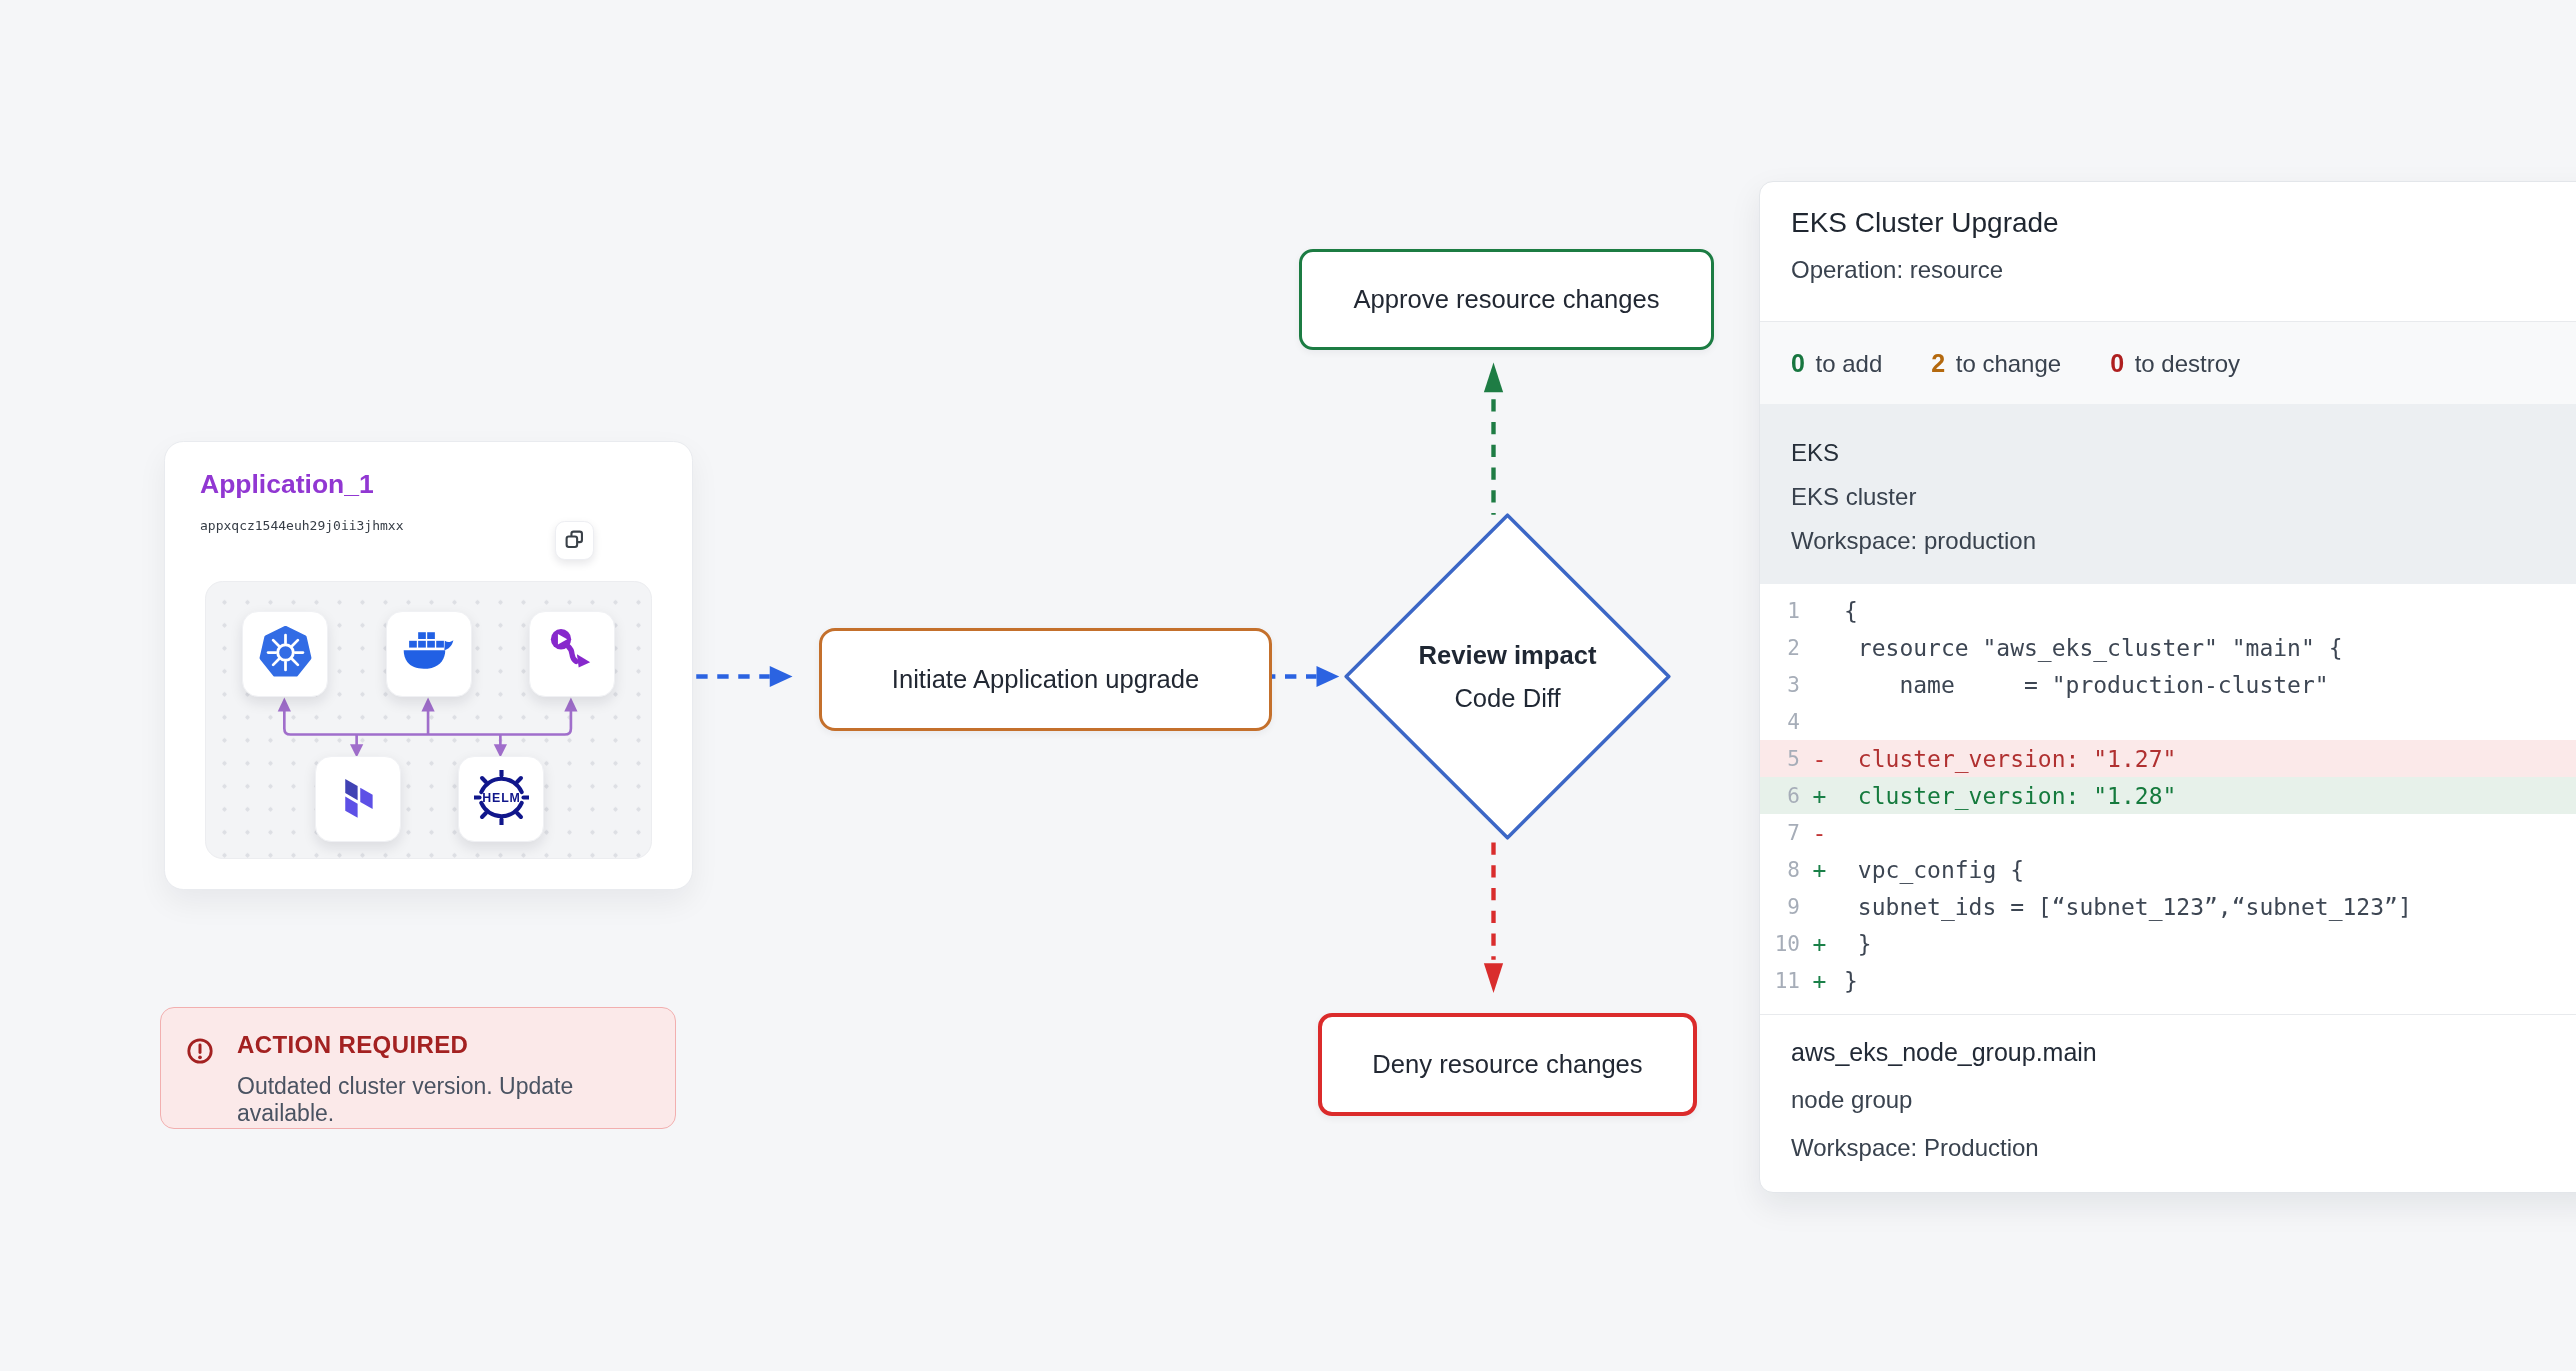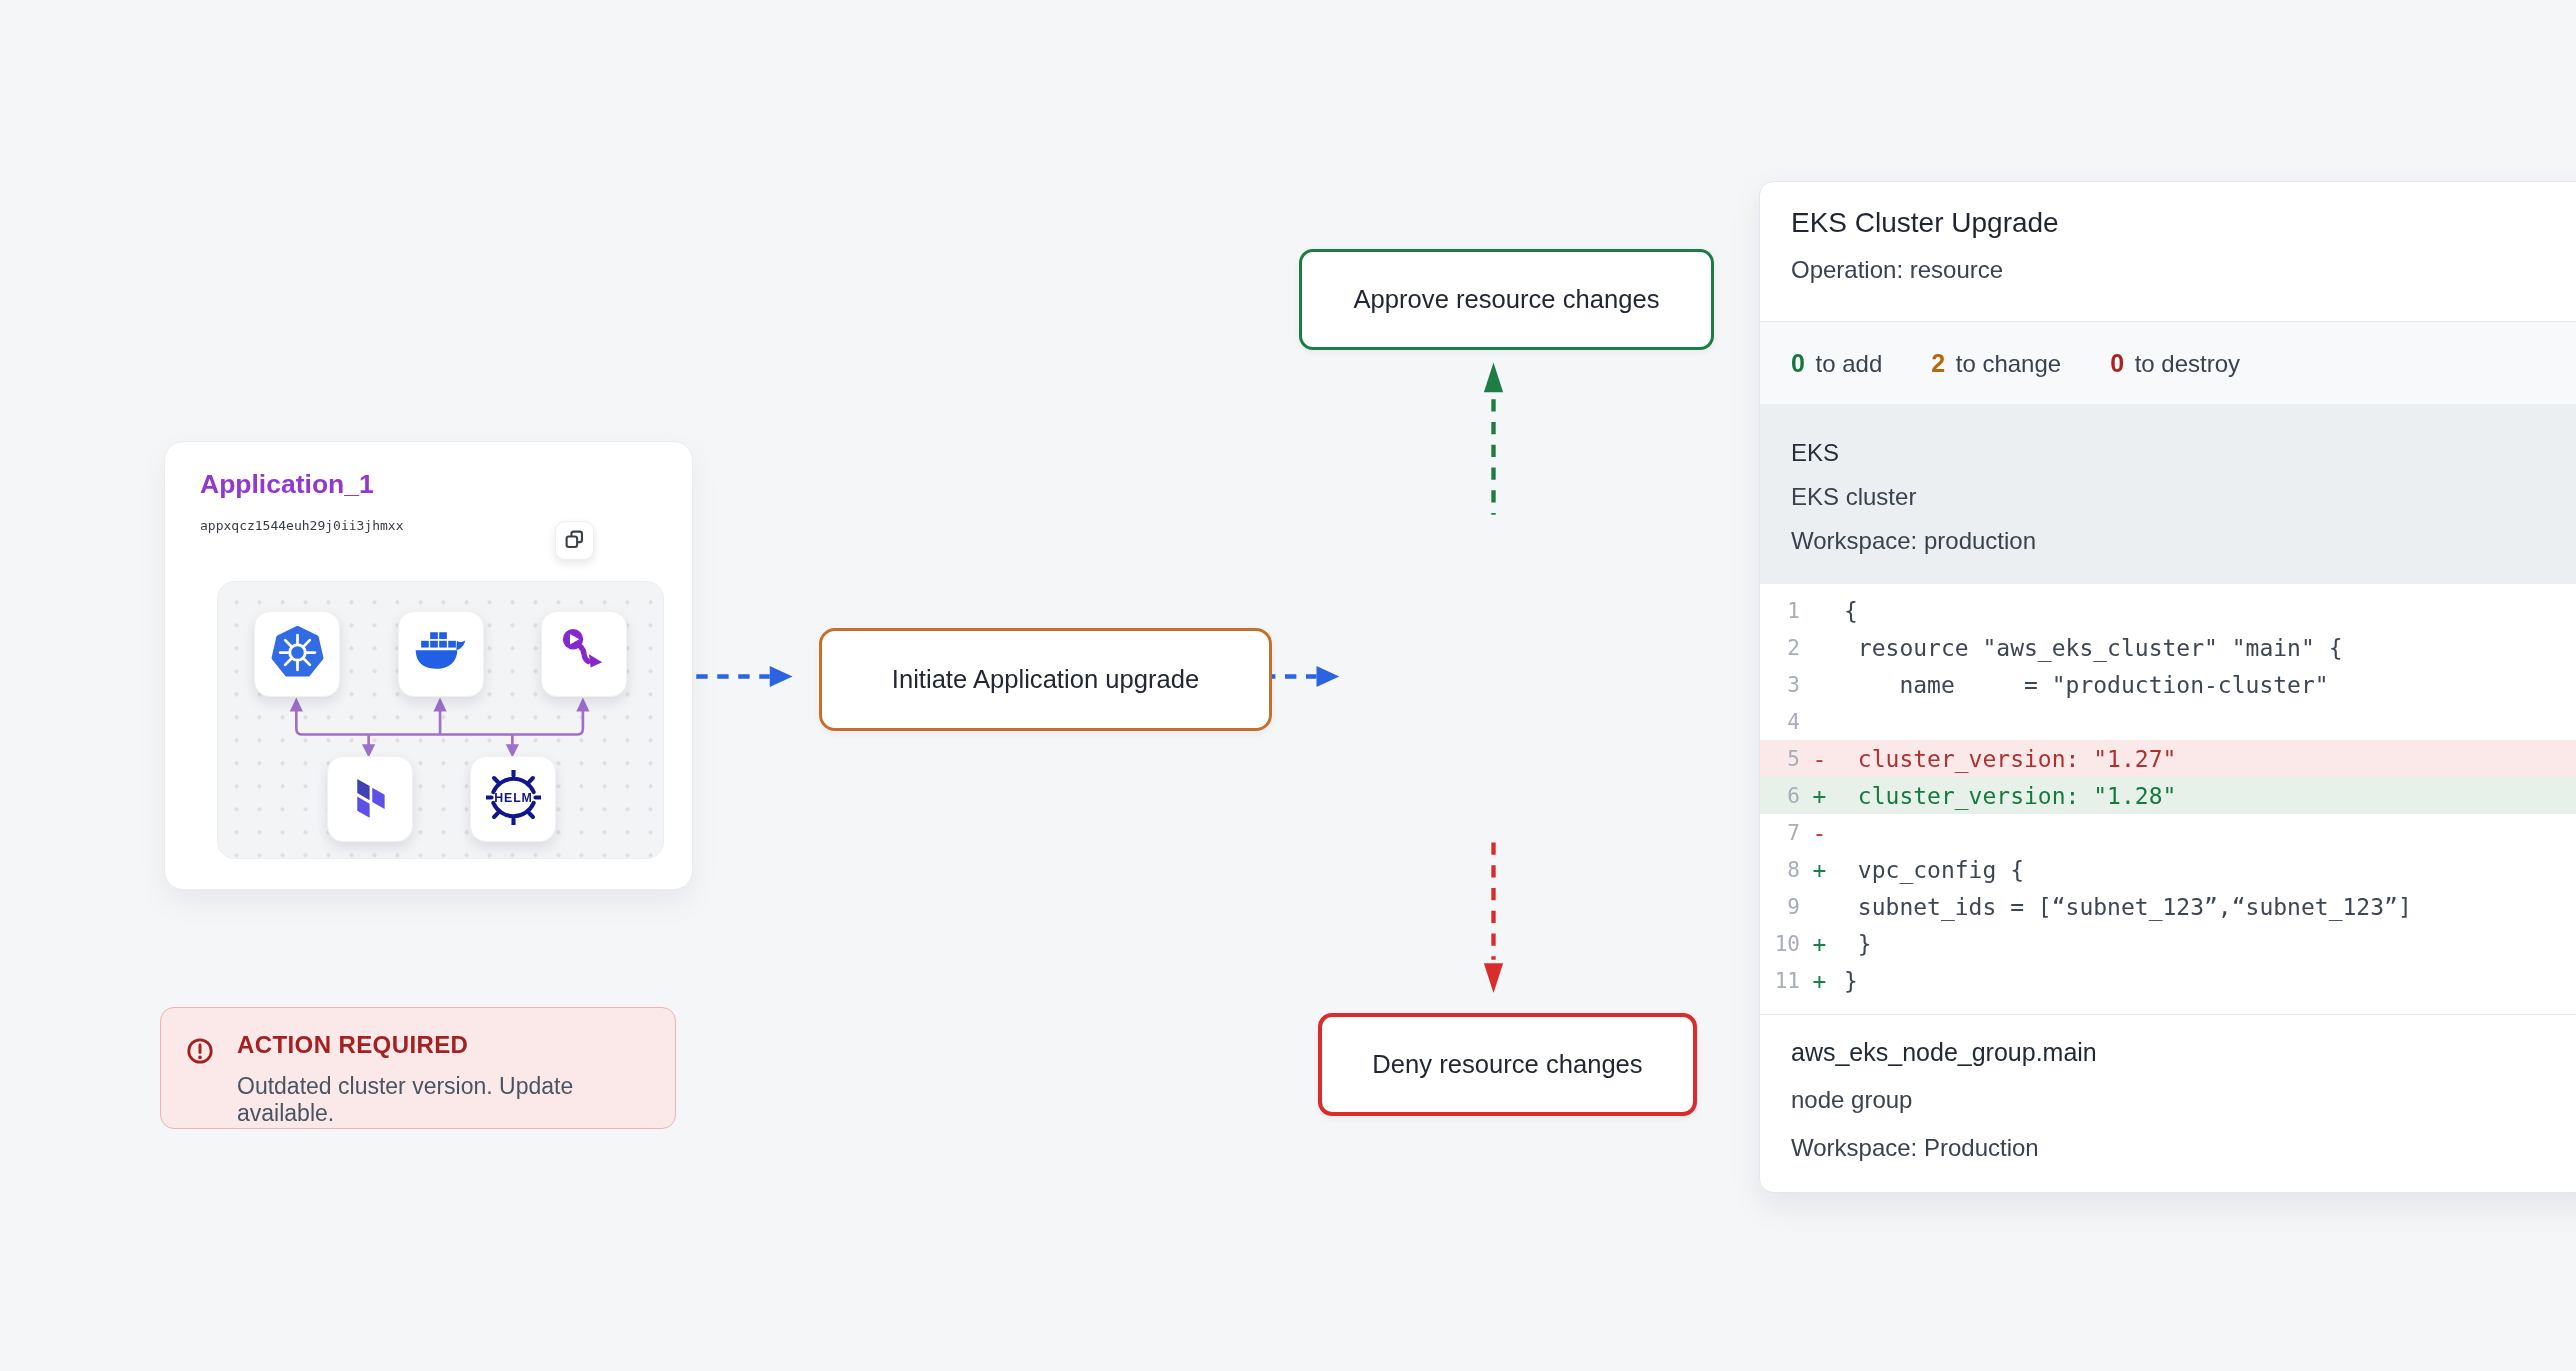--- a/index.html
+++ b/index.html
@@ -9,21 +9,21 @@
 
   
   .app-card{left:164px;top:441px;width:527px;height:447px;background:#FFFFFF;border:0.9px solid #E9EBEF;
             border-radius:19.4px;box-shadow:0 12.4px 30px rgba(16,24,40,.06);}
   .app-title{position:absolute;left:35px;top:26.5px;font-size:26.5px;font-weight:700;color:#9137D2;}
   .app-id{position:absolute;left:35px;top:76px;font-family:"DejaVu Sans Mono",monospace;font-size:13px;color:#353C45;}
   .copy-btn{position:absolute;left:390px;top:79px;width:37px;height:37px;background:#FFFFFF;border:0.9px solid #EDEEF2;
             border-radius:9.7px;box-shadow:0 3.5px 8.8px rgba(16,24,40,.10);display:flex;align-items:center;justify-content:center;cursor:pointer;}
   .icon-panel{position:absolute;left:40px;top:139px;width:445px;height:276px;background:#F3F4F6;border:0.9px solid #ECEDF0;
               border-radius:17.7px;
-              background-image:radial-gradient(#DDDFE4 1.9px,transparent 2.3px);background-size:23px 23px;background-position:7px 8.8px;margin-left:12px;}
+              background-image:radial-gradient(#DDDFE4 1.9px,transparent 2.3px);background-size:23px 23px;background-position:7px 8.8px;}
   .tile{position:absolute;width:84px;height:84px;background:#FFFFFF;border-radius:16px;border:0.9px solid #F0F1F4;
         box-shadow:0 5.3px 12.4px rgba(16,24,40,.10);display:flex;align-items:center;justify-content:center;}
   .connector-svg{position:absolute;left:0;top:0;pointer-events:none;}
 
   
   .alert-box{left:160px;top:1007px;width:514px;height:120px;background:#FBE9E9;border:1.8px solid #F2AFAF;border-radius:14px;}
   .alert-icon{position:absolute;left:25px;top:29px;}
   .alert-title{position:absolute;left:76px;top:23px;font-size:24px;font-weight:700;color:#A32121;letter-spacing:0.4px;}
   .alert-msg{position:absolute;left:76px;top:65px;font-size:23px;color:#4A5362;}
 
@@ -207,20 +207,29 @@
   </svg>
   <svg class="abs" style="left:1476px;top:840px;" width="35" height="159" viewBox="0 0 40 180">
     <line x1="20" y1="2" x2="20" y2="136" stroke="#D92D2D" stroke-width="5" stroke-dasharray="14 12"></line>
     <polygon points="9,140 31,140 20,174" fill="#D92D2D"></polygon>
   </svg>
 
   <div class="abs flow-box initiate">
     <span>Initiate Application upgrade</span>
   </div>
 
+  <div class="abs diamond-wrap">
+    <svg width="335" height="335" viewBox="0 0 380 380">
+      <polygon points="190,7 373,190 190,373 7,190" fill="#FFFFFF" stroke="#3C67C6" stroke-width="4" stroke-linejoin="round"></polygon>
+    </svg>
+    <div class="diamond-label">
+      <div class="diamond-l1">Review impact</div>
+      <div class="diamond-l2">Code Diff</div>
+    </div>
+  </div>
 
   <div class="abs flow-box approve">
     <span>Approve resource changes</span>
   </div>
   <div class="abs flow-box deny">
     <span>Deny resource changes</span>
   </div>
 
   <div class="abs panel">
     <div class="panel-header">

